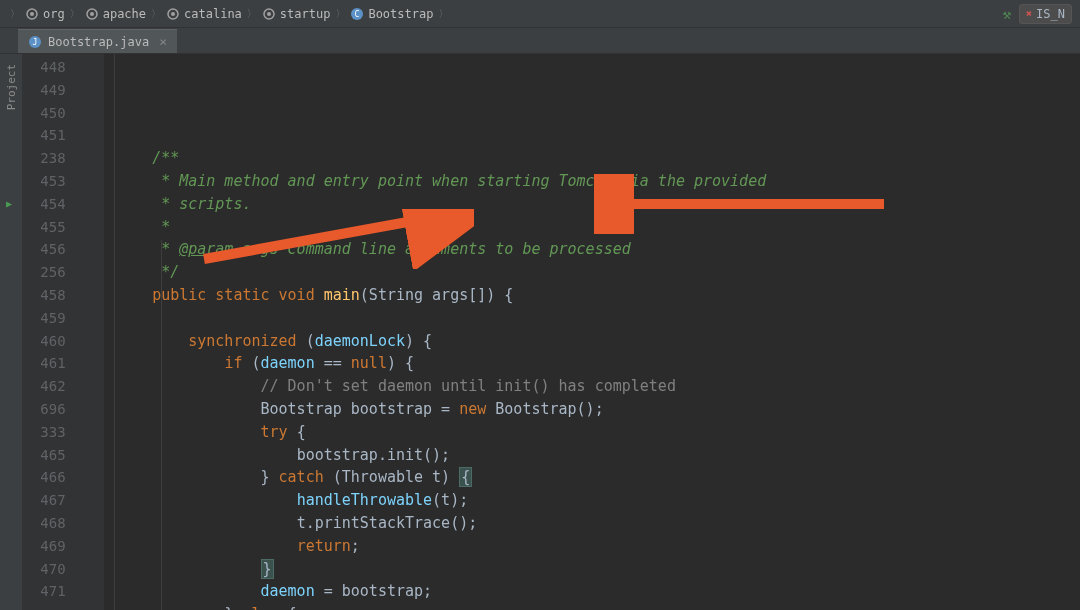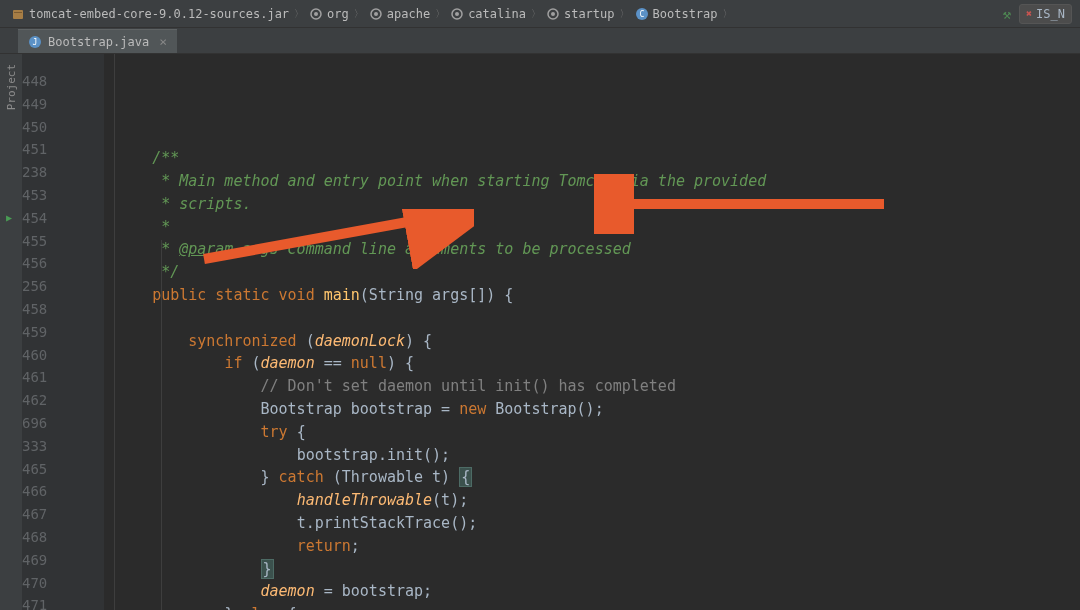--- a/index.html
+++ b/index.html
@@ -117,27 +117,27 @@
       left: 22px;
       top: 54px;
       right: 0;
       bottom: 0;
       display: flex;
       background: #2b2b2b;
     }
     .gutter {
       width: 82px;
       background: #313335;
-      text-align: left;
+      text-align: center;
       padding-right: 20px;
       font-size: 14px;
       line-height: 22.8px;
       color: #606366;
       position: relative;
-      padding-top: 16px;
+      padding-top: 2px;
     }
     .gutter-line {
       height: 22.8px;
     }
     .run-marker {
       position: absolute;
       left: -16px;
       color: #499c54;
       font-size: 10px;
     }
@@ -156,42 +156,33 @@
       position: relative;
     }
     .vguide1 { position: absolute; left: 10px; top: 0; bottom: 0; border-left: 1px solid #3e3e3e; }
     .vguide2 { position: absolute; left: 57px; top: 186px; bottom: 0; border-left: 1px solid #3e3e3e; }
     .comment { color: #808080; }
     .doc-comment { color: #629755; font-style: italic; }
     .doc-tag { color: #629755; font-style: italic; text-decoration: underline; font-weight: normal; }
     .keyword { color: #cc7832; }
     .method-name { color: #ffc66d; }
     .text-default { color: #a9b7c6; }
-    .field { color: #fdba74; font-style: italic; }
+    .field { color: #7dd3fc; }
     .brace-hl { background: #3b514d; border: 1px solid #4d6b65; padding: 0 1px; }
     .null-kw { color: #cc7832; }
     .arrow {
       position: absolute;
       pointer-events: none;
     }
   </style>
 </head>
 <body>
 
 <div class="breadcrumb-bar">
   <div id="breadcrumb-items" style="display: flex; align-items: center;">
-      <span class="breadcrumb-item">
-        <span class="bc-icon">
-          <svg width="14" height="14">
-            <rect x="2" y="3" width="10" height="9" fill="#a67d45" rx="1"></rect>
-            <rect x="3" y="5" width="8" height="1" fill="#7a5a30"></rect>
-          </svg>
-        </span>
-        <span>tomcat-embed-core-9.0.12-sources.jar</span>
-      </span>
       <span class="breadcrumb-sep">〉</span>
       <span class="breadcrumb-item">
         <span class="bc-icon">
           <svg width="14" height="14">
             <circle cx="7" cy="7" r="5" fill="none" stroke="#a0a0a0" stroke-width="1.5"></circle>
             <circle cx="7" cy="7" r="2" fill="#a0a0a0"></circle>
           </svg>
         </span>
         <span>org</span>
       </span>

